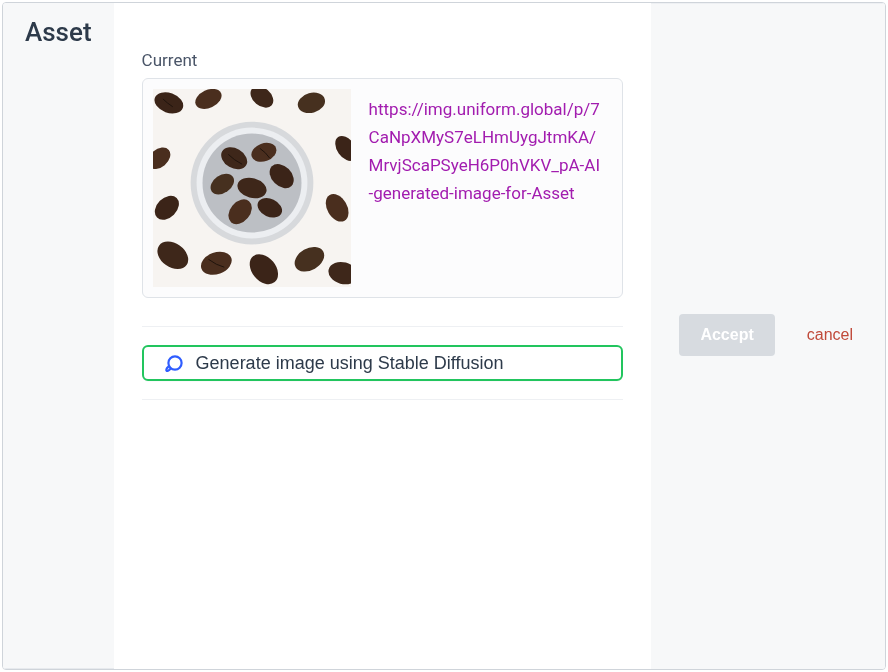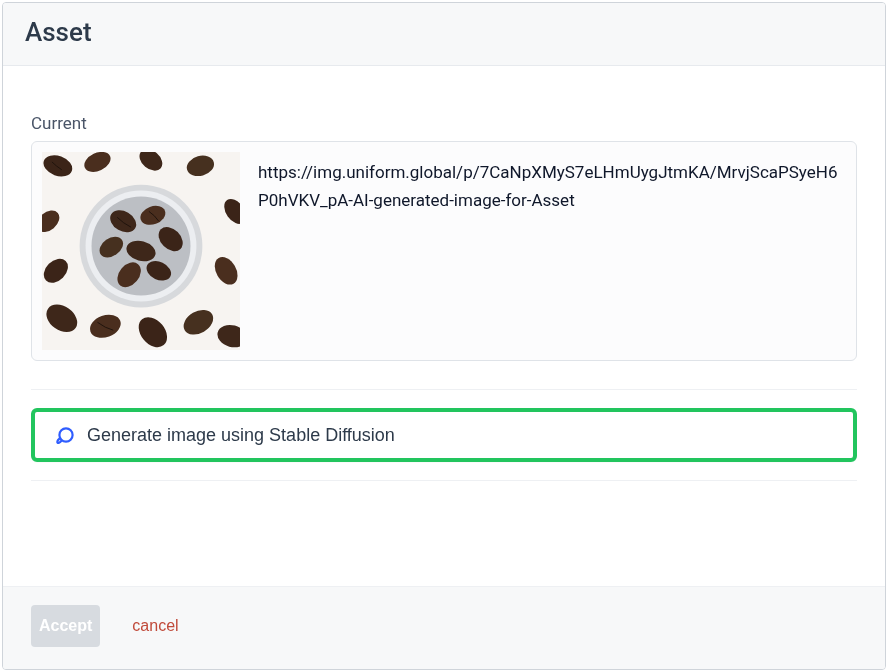--- a/index.html
+++ b/index.html
@@ -10,21 +10,21 @@
     color: #333;
   }
   .panel {
     width: 884px;
     height: 668px;
     margin: 2px;
     border: 1px solid #cfd4da;
     border-radius: 4px;
     background: #ffffff;
     display: flex;
-    flex-direction: column;
+    flex-direction: row;
     overflow: hidden;
   }
   .panel-header {
     background: #f7f8f9;
     border-bottom: 1px solid #e7eaee;
     padding: 14px 22px 18px 22px;
   }
   .panel-title {
     font-size: 26px;
     font-weight: 500;
@@ -54,39 +54,39 @@
     width: 198px;
     height: 198px;
     flex: 0 0 198px;
     background: #f3f3f3;
     position: relative;
     overflow: hidden;
   }
   .thumb svg { width: 100%; height: 100%; display: block; }
   .url-text {
     font-size: 17px;
-    color: #0f172a;
+    color: #a21caf;
     line-height: 1.65;
     word-break: break-all;
     padding-top: 6px;
     padding-right: 8px;
   }
   .gen-section {
     margin-top: 28px;
     border-top: 1px solid #eef0f3;
     padding-top: 18px;
     padding-bottom: 18px;
     border-bottom: 1px solid #eef0f3;
   }
   .gen-button {
     width: 100%;
-    border: 4px solid #22c55e;
+    border: 2px solid #22c55e;
     border-radius: 6px;
     background: #ffffff;
-    padding: 12px 20px;
+    padding: 5px 20px;
     display: flex;
     align-items: center;
     gap: 10px;
     font-size: 18px;
     color: #2d3a4a;
     cursor: pointer;
     text-align: left;
     box-shadow: 0 1px 0 rgba(0,0,0,0.02);
   }
   .ai-icon { flex: 0 0 22px; width: 22px; height: 22px; display: inline-flex; align-items: center; justify-content: center; }
@@ -99,21 +99,21 @@
     align-items: center;
     gap: 28px;
   }
   .accept-btn {
     background: #d7dbe0;
     color: #ffffff;
     border: none;
     border-radius: 4px;
     font-size: 16px;
     font-weight: 600;
-    padding: 12px 8px;
+    padding: 12px 21px;
     cursor: not-allowed;
   }
   .cancel-btn {
     background: transparent;
     border: none;
     color: #c04a3a;
     font-size: 16px;
     cursor: pointer;
     padding: 12px 4px;
     text-align: center;

